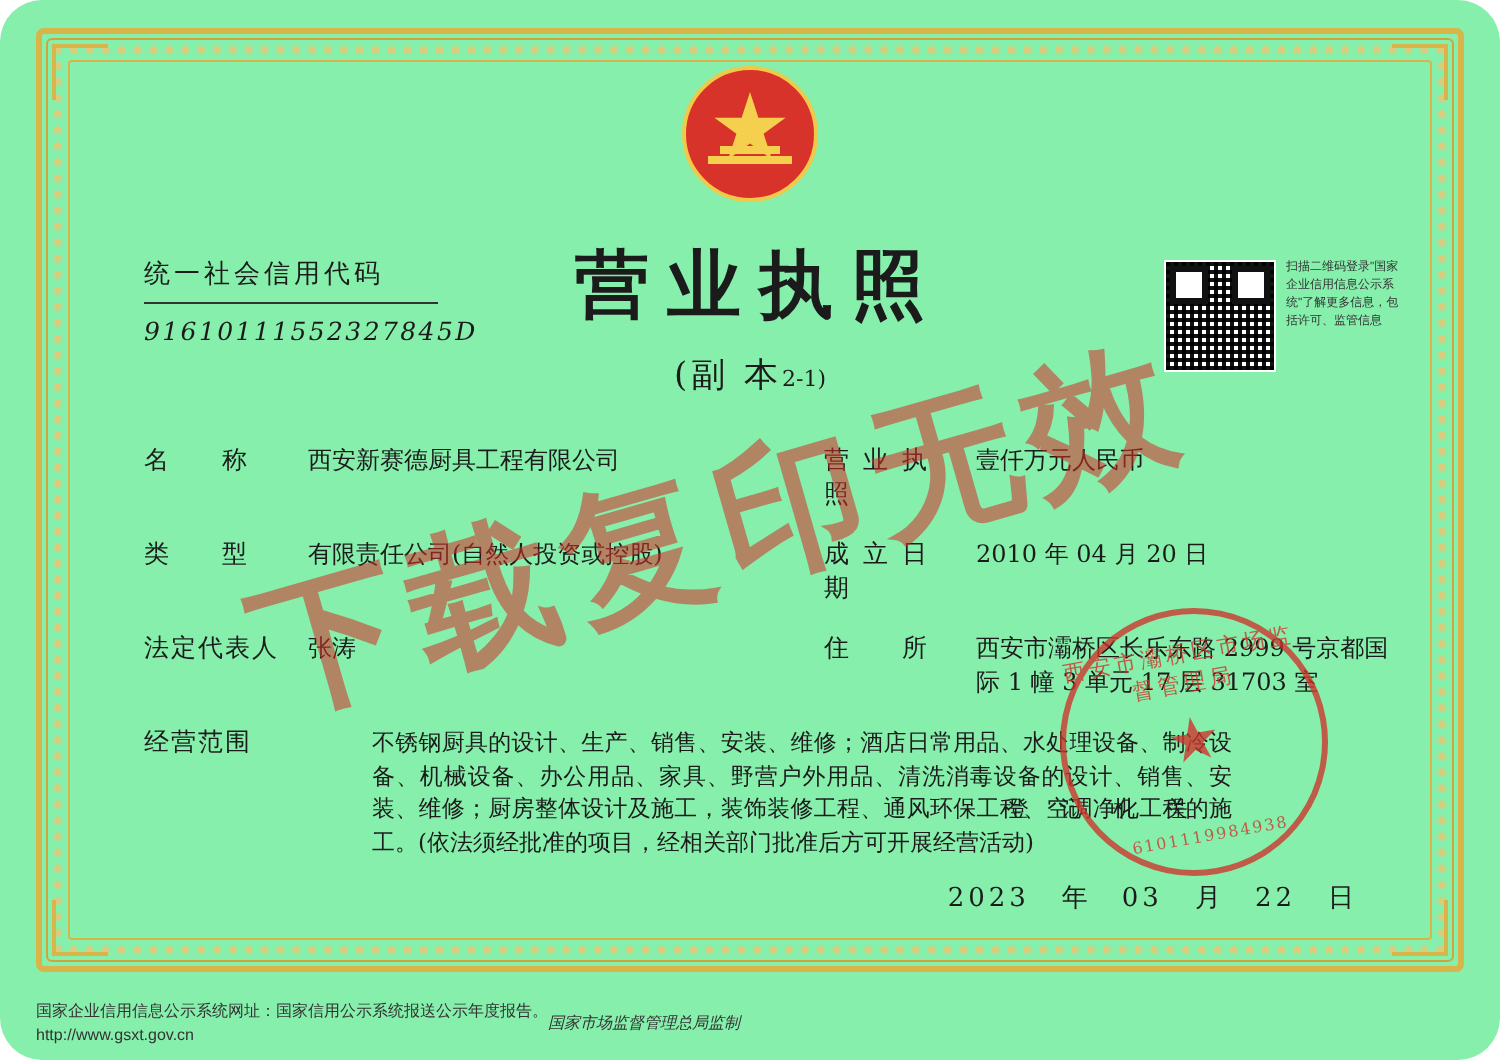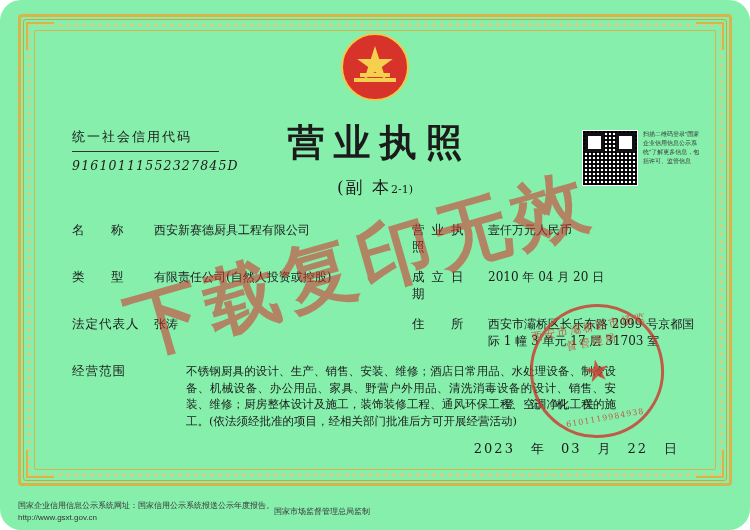--- a/index.html
+++ b/index.html
@@ -309,21 +309,21 @@
     right: 18px;
     bottom: 6px;
     display: flex;
     justify-content: flex-start;
     font-size: 8px;
     color: #333;
     line-height: 12px;
   }
   .footer .f-left { text-align: left; }
   .footer .f-center { text-align: center; }
-  .footer .f-right { text-align: right; padding-top: 6px; }
+  .footer .f-right { text-align: right; padding-top: 6px; font-style: italic; }
 </style>
 </head>
 <body>
 
 <div id="license">
 
   <div class="frame-outer"></div>
   <div class="frame-mid"></div>
   <div class="frame-dots"></div>
   <div class="frame-inner"></div>

